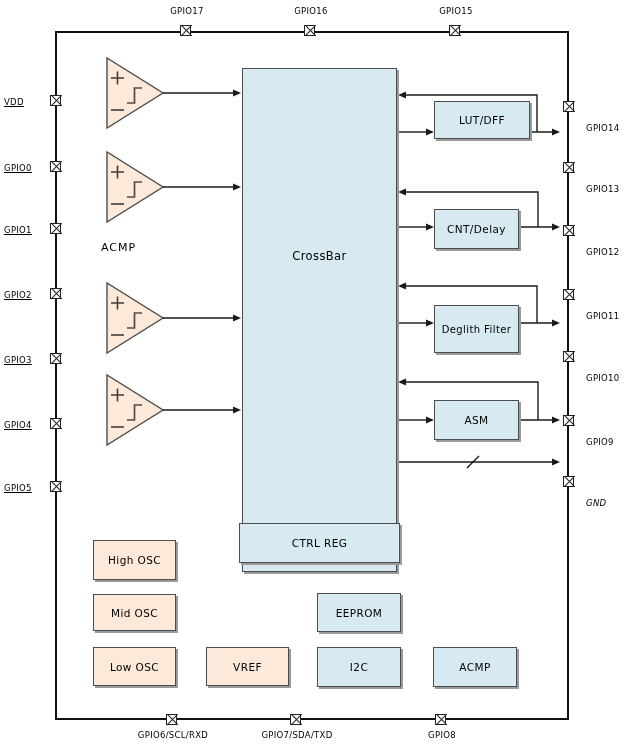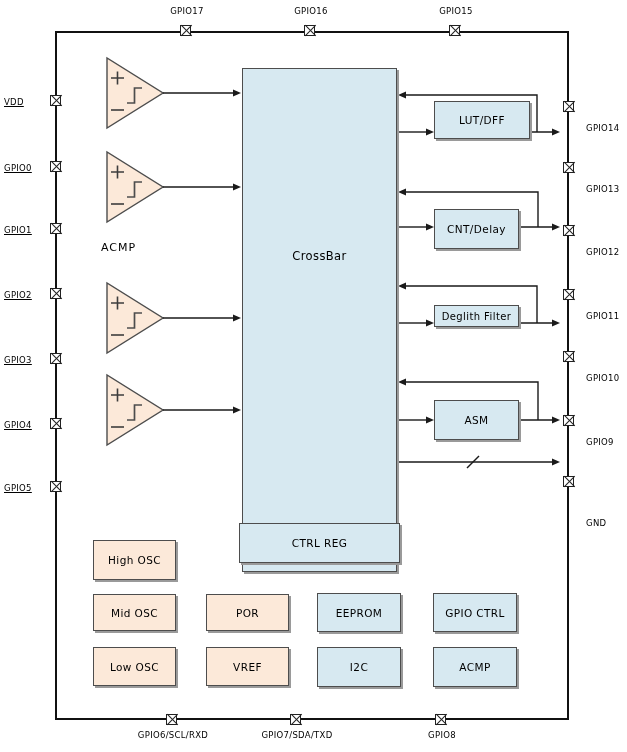--- a/index.html
+++ b/index.html
@@ -134,32 +134,30 @@
     <polygon points="321,492 335.5,507 328,507 328,523 314,523 314,507 306.5,507" style="fill:var(--arrow-fill);stroke:#6b7486;stroke-width:1.4"></polygon>
   </svg>
 
   <div class="crossbar">
     <div class="crossbar-label">CrossBar</div>
   </div>
   <div class="acmp-label">ACMP</div>
 
   <div class="block blue" style="left:434px;top:101px;width:96px;height:38px;">LUT/DFF</div>
   <div class="block blue" style="left:434px;top:209px;width:85px;height:40px;">CNT/Delay</div>
-  <div class="block blue" style="left:434px;top:305px;width:85px;height:22px;font-size:10px;">Deglith Filter</div>
+  <div class="block blue" style="left:434px;top:305px;width:85px;height:48px;font-size:10px;">Deglith Filter</div>
   <div class="block blue" style="left:434px;top:400px;width:85px;height:40px;">ASM</div>
 
   <div class="block blue" style="left:239px;top:523px;width:161px;height:40px;">CTRL REG</div>
 
   <div class="block peach" style="left:93px;top:540px;width:83px;height:40px;">High OSC</div>
   <div class="block peach" style="left:93px;top:594px;width:83px;height:37px;">Mid OSC</div>
   <div class="block peach" style="left:93px;top:647px;width:83px;height:39px;">Low OSC</div>
-  <div class="block peach" style="left:206px;top:594px;width:83px;height:37px;">POR</div>
   <div class="block peach" style="left:206px;top:647px;width:83px;height:39px;">VREF</div>
   <div class="block blue" style="left:317px;top:593px;width:84px;height:39px;">EEPROM</div>
-  <div class="block blue" style="left:433px;top:593px;width:84px;height:39px;">GPIO CTRL</div>
   <div class="block blue" style="left:317px;top:647px;width:84px;height:40px;">I2C</div>
   <div class="block blue" style="left:433px;top:647px;width:84px;height:40px;">ACMP</div>
 
   <div class="pin" style="left:180px;top:25px;"></div>
   <div class="pin" style="left:304px;top:25px;"></div>
   <div class="pin" style="left:449px;top:25px;"></div>
   <div class="pin-label pl-top" style="left:142px;">GPIO17</div>
   <div class="pin-label pl-top" style="left:266px;">GPIO16</div>
   <div class="pin-label pl-top" style="left:411px;">GPIO15</div>
 
@@ -184,21 +182,21 @@
   <div class="pin" style="left:563px;top:289px;"></div>
   <div class="pin" style="left:563px;top:351px;"></div>
   <div class="pin" style="left:563px;top:415px;"></div>
   <div class="pin" style="left:563px;top:476px;"></div>
   <div class="pin-label pl-right" style="top:103px;">GPIO14</div>
   <div class="pin-label pl-right" style="top:164px;">GPIO13</div>
   <div class="pin-label pl-right" style="top:227px;">GPIO12</div>
   <div class="pin-label pl-right" style="top:291px;">GPIO11</div>
   <div class="pin-label pl-right" style="top:353px;">GPIO10</div>
   <div class="pin-label pl-right" style="top:417px;">GPIO9</div>
-  <div class="pin-label pl-right" style="top:498px;">GND</div>
+  <div class="pin-label pl-right" style="top:478px;font-style:italic;">GND</div>
 
   <div class="pin" style="left:166px;top:714px;"></div>
   <div class="pin" style="left:290px;top:714px;"></div>
   <div class="pin" style="left:435px;top:714px;"></div>
   <div class="pin-label pl-bottom" style="left:118px;">GPIO6/SCL/RXD</div>
   <div class="pin-label pl-bottom" style="left:242px;">GPIO7/SDA/TXD</div>
   <div class="pin-label pl-bottom" style="left:387px;">GPIO8</div>
 
 </div>
 

